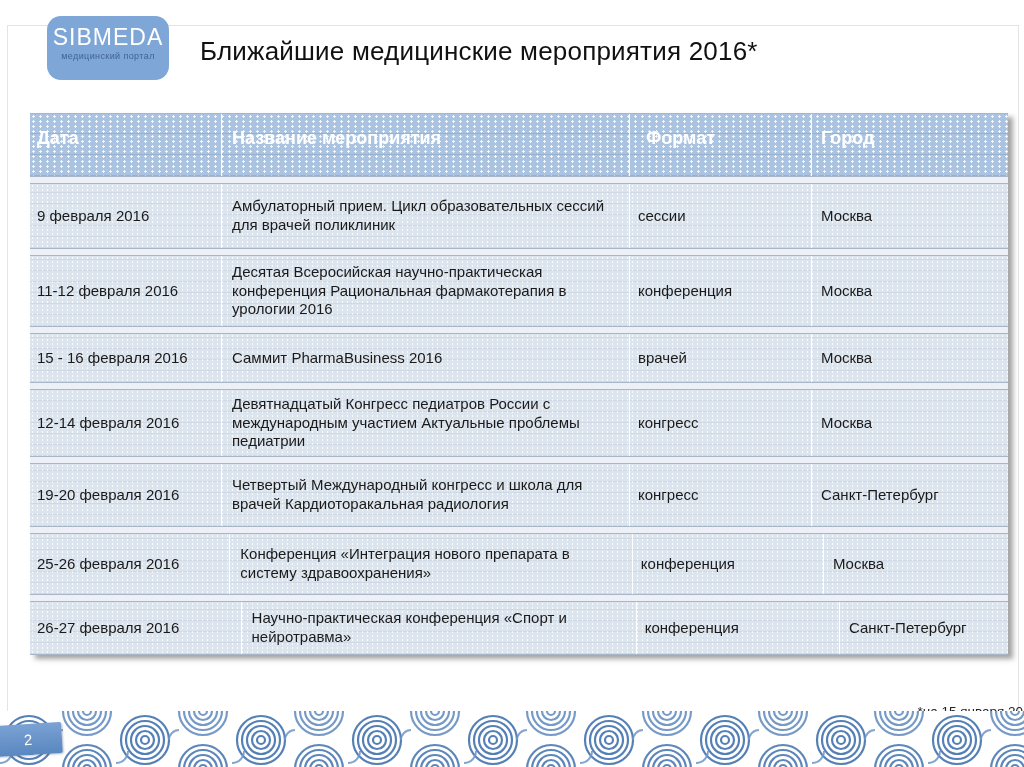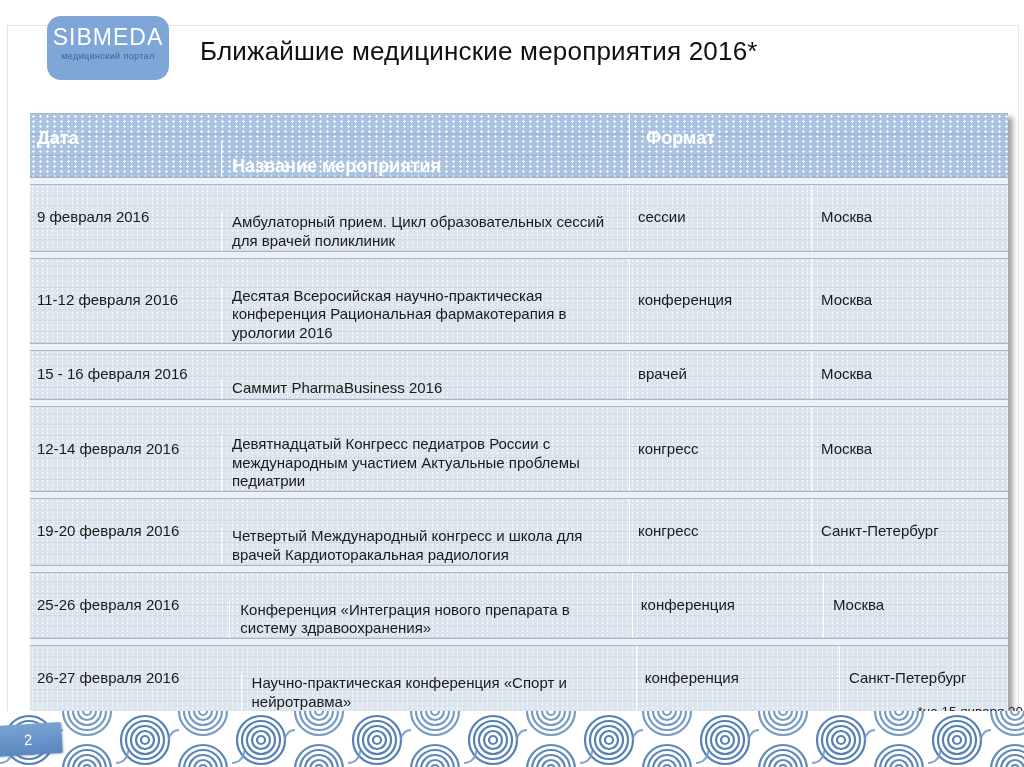--- a/index.html
+++ b/index.html
@@ -46,40 +46,40 @@
     display:flex; box-sizing:border-box;
     border-top:1px solid #a9b6c8; border-bottom:1px solid #a9b6c8;
   }
   .thead {
     min-height:64px;
     background-color:var(--header-blue, #a9c3e1);
     background-image:
       repeating-linear-gradient(0deg, rgba(125,145,175,0.35) 0 1px, transparent 1px 21px),
       radial-gradient(circle, rgba(255,255,255,0.85) 1px, rgba(255,255,255,0) 1.4px);
     background-size:auto, 7px 5px;
-    color:#ffffff; font-weight:bold; font-size:18px;
+    color:#ffffff; font-weight:bold; font-size:18px;justify-content:flex-end;
   }
   .row {
     margin-top:6px;
     background-color:var(--row-blue, #dce4ee);
     background-image:
       repeating-linear-gradient(0deg, rgba(150,165,190,0.18) 0 1px, transparent 1px 11px),
       radial-gradient(circle, rgba(255,255,255,0.8) 0.8px, rgba(255,255,255,0) 1.1px);
     background-size:auto, 5px 4px;
     color:#1a1a1a; font-size:15px;
   }
   .cell {
     box-sizing:border-box; display:flex; align-items:center;
     line-height:1.25;
   }
   .hcell {
     box-sizing:border-box; display:flex; align-items:flex-start; padding-top:14px;
   }
   .c1 { width:191px; padding-left:7px;  padding-right:4px; }
-  .c2 { width:408px; padding-left:10px; padding-right:4px;margin-top:28px; }
+  .c2 { width:408px; padding-left:10px; padding-right:4px; }
   .c3 { width:182px; padding-left:8px;  padding-right:4px; }
   .c4 { width:197px; padding-left:9px;  padding-right:4px; }
   .c2, .c3, .c4 { border-left:1px solid rgba(255,255,255,0.95); }
   .hc3 { padding-left:16px; }
 
   
   .footnote {
     position:absolute; top:704px; right:1px;
     font-size:13.5px; color:#222222; white-space:nowrap;
   }
@@ -114,20 +114,21 @@
     <div class="logo-tagline">медицинский портал</div>
   </div>
 
   <h1 class="title">Ближайшие медицинские мероприятия 2016*</h1>
 
   <div class="table">
     <div class="band thead">
       <div class="hcell c1">Дата</div>
       <div class="hcell c2">Название мероприятия</div>
       <div class="hcell c3 hc3">Формат</div>
+      <div class="hcell c4">Город</div>
     </div>
     <div id="rows">
         <div class="band row" style="min-height: 66px;">
           <div class="cell c1">9 февраля 2016</div>
           <div class="cell c2">Амбулаторный прием. Цикл образовательных сессий для врачей поликлиник</div>
           <div class="cell c3">сессии</div>
           <div class="cell c4">Москва</div>
         </div>
         <div class="band row" style="min-height: 72px;">
           <div class="cell c1">11-12 февраля 2016</div>

